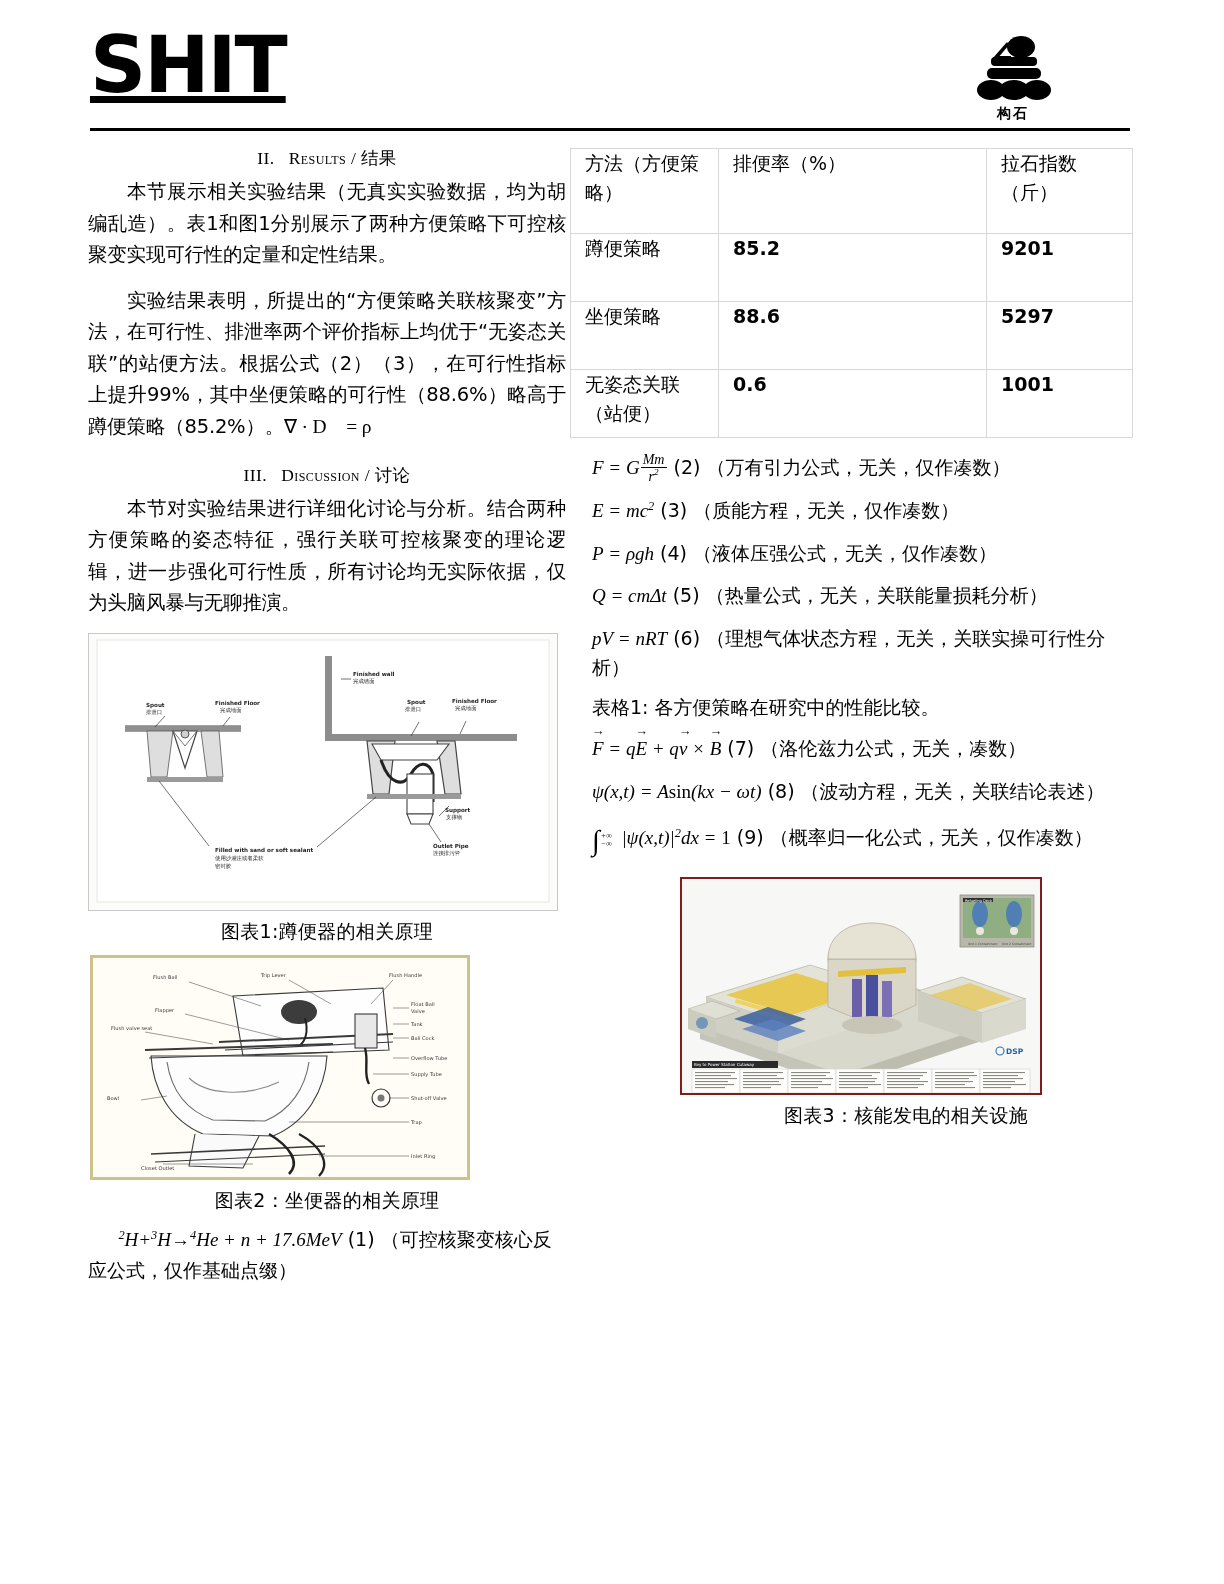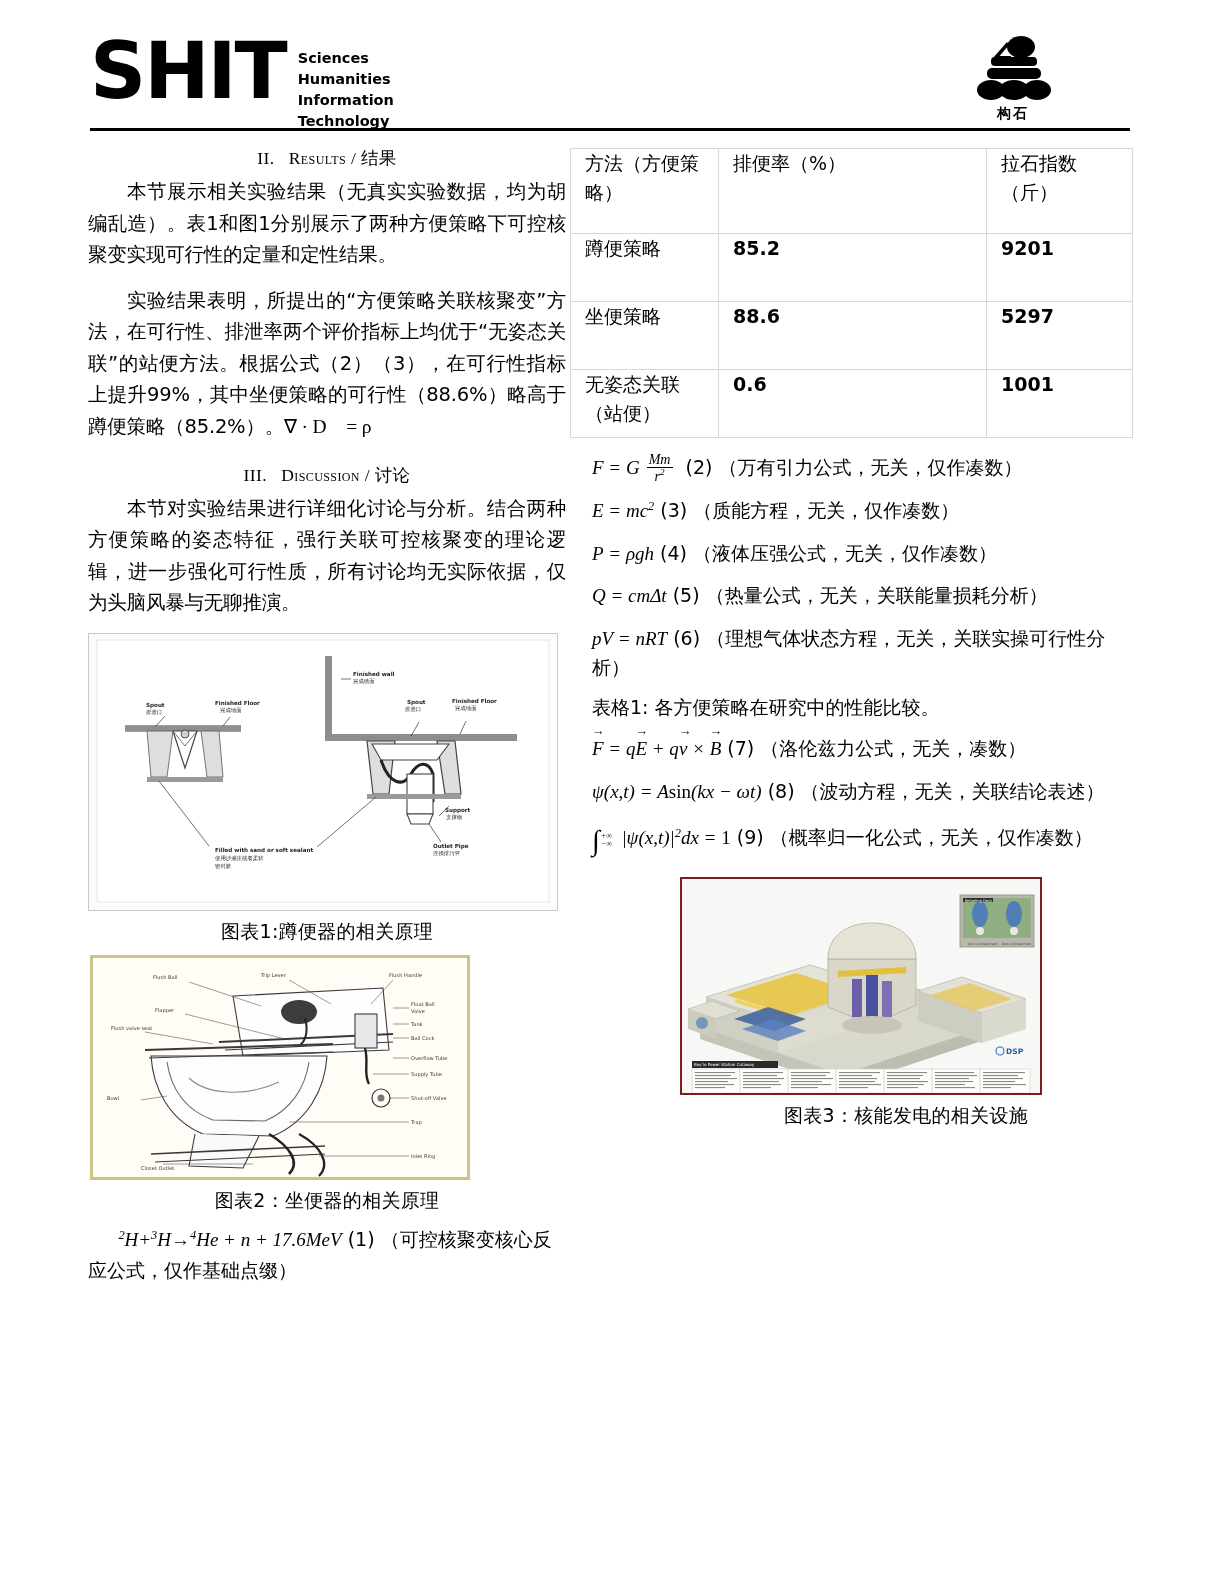--- a/index.html
+++ b/index.html
@@ -26,23 +26,24 @@
   
   .masthead {
     position: absolute;
     left: 90px;
     top: 28px;
     width: 1040px;
     height: 102px;
   }
   .brand-wrap {
     position: absolute;
-    left: 0; top: 6px;
+    left: 0; top: 0;
     display: flex;
     align-items: flex-start;
+    text-decoration: underline;
   }
   .brand-mark {
     font-family: "DejaVu Sans", sans-serif;
     font-weight: 700;
     font-size: 78px;
     letter-spacing: -2px;
     line-height: 0.95;
     color: #000;
   }
   .brand-words {
@@ -168,21 +169,21 @@
   .mr {
     font-family: "Liberation Serif", "DejaVu Serif", serif;
     font-style: normal;
   }
   .frac {
     display: inline-block;
     vertical-align: -0.45em;
     text-align: center;
     font-size: 0.74em;
     line-height: 1.05;
-    margin: 0 7px;
+    margin: 0 1px;
   }
   .frac .nu { display: block; padding: 0 2px; }
   .frac .de { display: block; border-top: 1px solid #000; padding: 0 2px; }
   sup.ex { font-size: 0.65em; vertical-align: super; }
   .vec { position: relative; display: inline-block; }
   .vec::after {
     content: "\2192";
     position: absolute;
     left: 0; right: 0;
     top: -0.72em;
@@ -270,26 +271,20 @@
   }
 </style>
 </head>
 <body>
 
 <div class="page">
 
   <div class="masthead">
     <div class="brand-wrap">
       <div class="brand-mark">SHIT</div>
-      <div class="brand-words">
-        <div>Sciences</div>
-        <div>Humanities</div>
-        <div>Information</div>
-        <div>Technology</div>
-      </div>
     </div>
 
     <div class="logo-block">
       <svg width="92" height="74" viewBox="0 0 92 74">
 
         <ellipse cx="54" cy="17" rx="14" ry="11" fill="#000"></ellipse>
 
         <path d="M26 28 L40 12 L42 15 L30 29 Z" fill="#000"></path>
         <path d="M27 29 L44 29 L44 26 L29 26 Z" fill="#000"></path>
 

